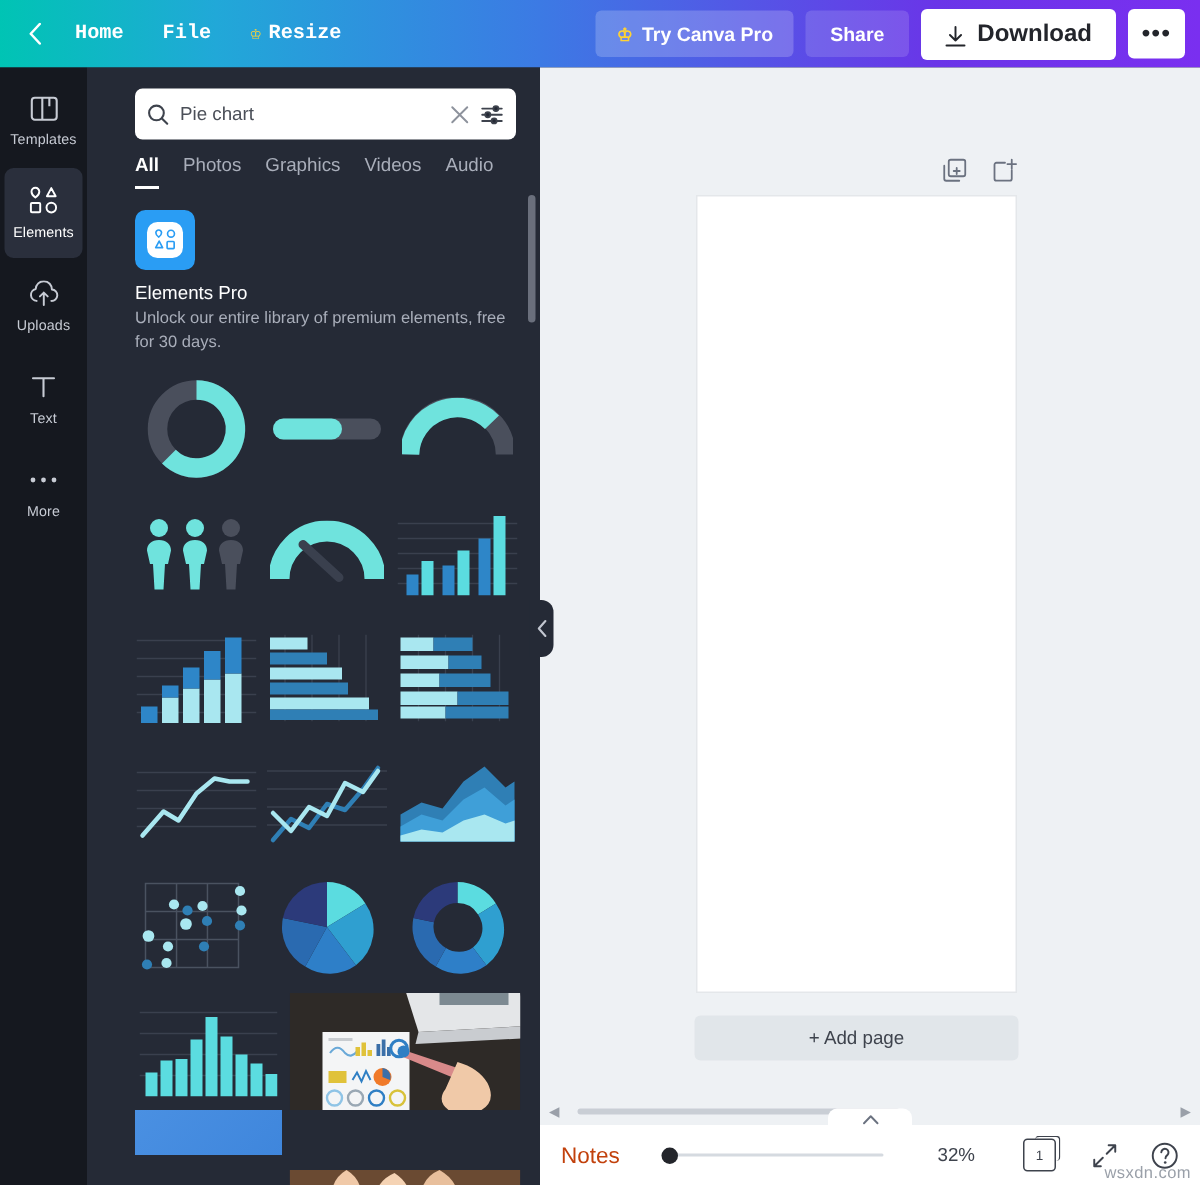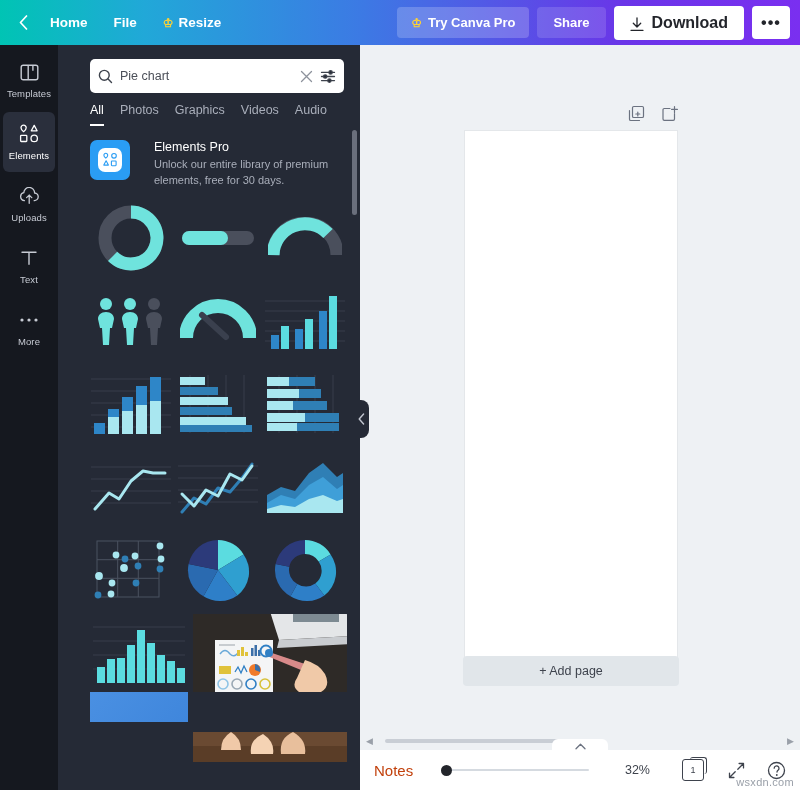--- a/index.html
+++ b/index.html
@@ -17,22 +17,23 @@
     background: linear-gradient(90deg, #00c4b4 0%, #21a8d8 18%, #3c7ae4 45%, #6a35e8 78%, #7a2ff0 100%);
     display: flex; align-items: center; padding: 0 10px;
   }
   .tb-left { display: flex; align-items: center; gap: 2px; }
   .tb-back {
     width: 26px; height: 30px; display: flex; align-items: center; justify-content: center;
     color: #fff; cursor: pointer;
   }
   .tb-item {
     color: #fff; font-size: 13.5px; font-weight: bold; padding: 6px 12px;
-    border-radius: 4px; cursor: pointer; display: flex; align-items: center; gap: 5px;
+    border-radius: 4px; cursor: pointer; display: flex; align-items: flex-start; gap: 5px;
     white-space: nowrap;
+    font-family: Liberation Mono, monospace;
   }
   .tb-right { margin-left: auto; display: flex; align-items: center; gap: 8px; }
   .btn-pro {
     background: rgba(255,255,255,0.20); color: #fff; font-size: 13px; font-weight: bold;
     padding: 8px 14px; border-radius: 4px; cursor: pointer; display: flex;
     align-items: center; gap: 6px; white-space: nowrap;
   }
   .btn-share {
     background: rgba(255,255,255,0.14); color: #fff; font-size: 13px; font-weight: bold;
     padding: 8px 16px; border-radius: 4px; cursor: pointer; white-space: nowrap;
@@ -78,25 +79,25 @@
     font-family: "Liberation Sans", sans-serif; background: transparent;
   }
   .search-input::placeholder { color: #8d929c; }
   .sicon { cursor: pointer; display: flex; align-items: center; color: #5b606b; }
 
   .tabs { display: flex; gap: 16px; padding: 10px 16px 0 16px; }
   .tab {
     font-size: 12.5px; color: #a9aeba; padding-bottom: 7px; cursor: pointer;
     border-bottom: 2px solid transparent;
   }
-  .tab.active { color: #fff; font-weight: normal; border-bottom-color: #fff; }
+  .tab.active { color: #fff; font-weight: bold; border-bottom-color: #fff; }
 
   .promo {
-    margin: 10px 16px 0 16px; display: flex; gap: 24px; align-items: flex-start;
-    cursor: pointer; padding: 4px 0;
+    margin: 10px 16px 0 16px; display: flex; gap: 8px; align-items: flex-start;
+    cursor: pointer; padding: 4px 0; flex-direction: column;
   }
   .promo-ico {
     width: 40px; height: 40px; border-radius: 7px; background: #2a9df4;
     display: flex; align-items: center; justify-content: center; flex-shrink: 0;
   }
   .promo-title { color: #fff; font-size: 12.5px; margin-bottom: 3px; }
   .promo-sub { color: #a9aeba; font-size: 11px; line-height: 1.45; }
 
   .grid { padding: 6px 14px 0 16px; }
   .grid-row { display: flex; gap: 5px; margin-bottom: 5px; }
@@ -125,21 +126,21 @@
   .page-tools {
     position: absolute; top: 60px; right: 122px; display: flex; gap: 16px;
     color: #6b7280;
   }
   .ptool { cursor: pointer; display: flex; align-items: center; }
   .canvas-page {
     position: absolute; left: 105px; top: 86px; width: 212px; height: 530px;
     background: #fff; box-shadow: 0 0 0 1px rgba(0,0,0,.04);
   }
   .add-page {
-    position: absolute; left: 103px; top: 611px; width: 216px; height: 30px;
+    position: absolute; left: 103px; top: 632px; width: 216px; height: 30px;
     background: #e1e6ea; border-radius: 4px; display: flex; align-items: center;
     justify-content: center; font-size: 12.5px; color: #3e434d; cursor: pointer;
   }
   .h-scroll {
     position: absolute; left: 0; bottom: 43px; width: 440px; height: 12px;
     display: flex; align-items: center; padding: 0 4px; color: #9aa0a9;
   }
   .h-track { flex: 1; height: 4px; background: transparent; position: relative; }
   .h-thumb {
     position: absolute; left: 10px; top: 0; width: 215px; height: 4px;

